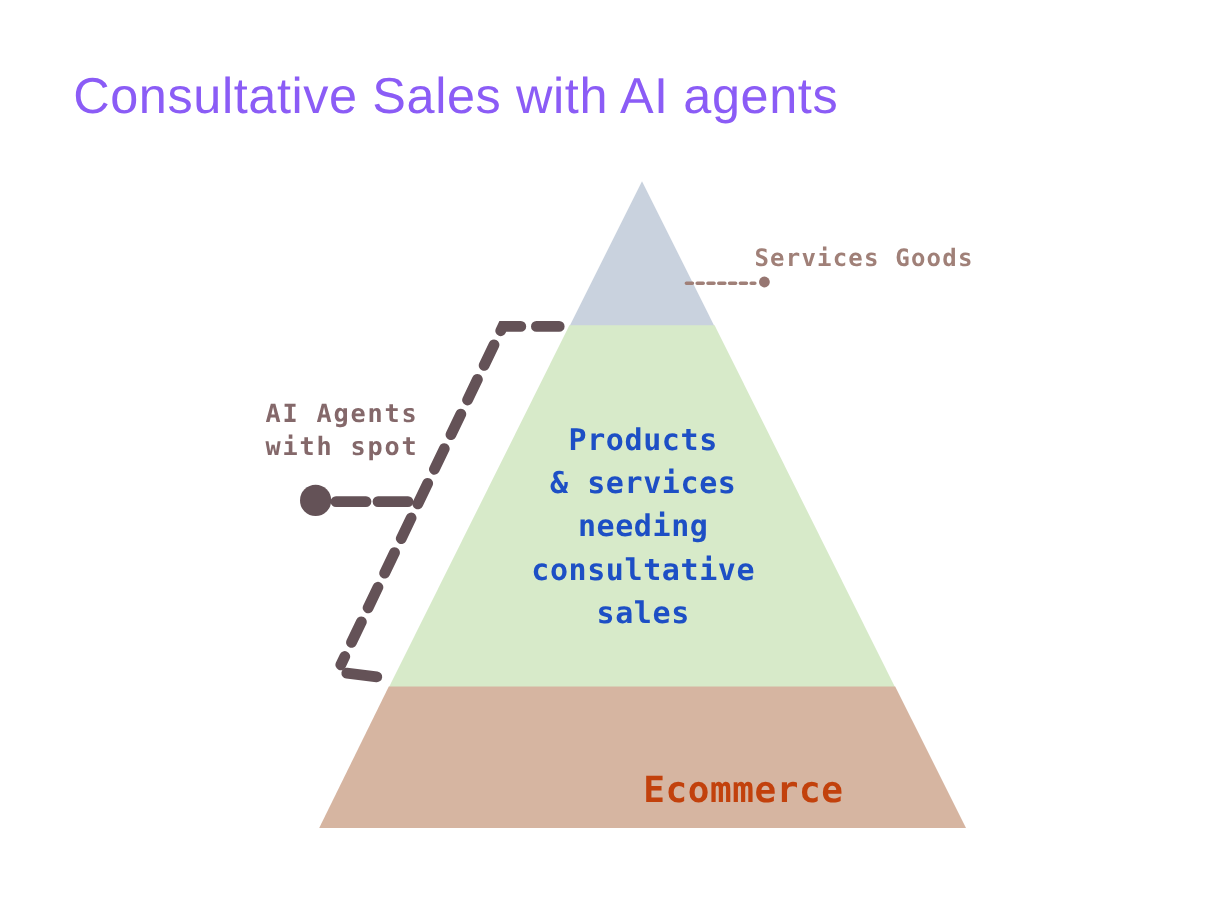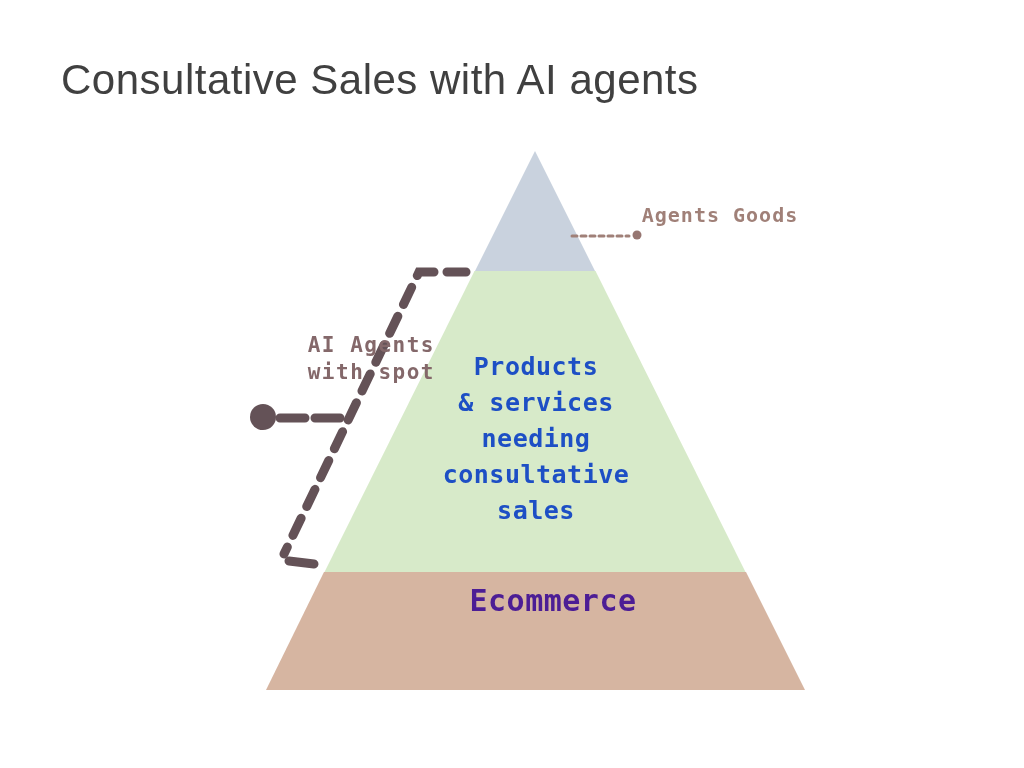--- a/index.html
+++ b/index.html
@@ -14,21 +14,21 @@
     width: 1024px; height: 768px;
     background: #ffffff;
   }
   .title {
     position: absolute;
     left: 61px; top: 55px;
     font-size: 42px;
     line-height: 50px;
     font-weight: 400;
     letter-spacing: 0.5px;
-    color: #404040;
+    color: #8b5cf6;
     white-space: nowrap;
   }
   .pyramid-svg {
     position: absolute;
     left: 0; top: 0;
   }
   .hand {
     font-family: "DejaVu Sans Mono", monospace;
     font-weight: bold;
     text-align: center;
@@ -38,33 +38,33 @@
     left: 570px; top: 201px; width: 300px;
     font-size: 20px; line-height: 28px;
     letter-spacing: 1px;
     color: #a08078;
   }
   .label-sweetspot {
     left: 135px; top: 332px; width: 300px;
     font-size: 21px; line-height: 27px;
     letter-spacing: 1.5px;
     color: #84686a;
-    text-align: right;
   }
   .label-consultative {
     left: 386px; top: 349px; width: 300px;
     font-size: 25px; line-height: 36px;
     letter-spacing: 0.5px;
     color: #1d4fc5;
   }
   .label-ecommerce {
-    left: 403px; top: 585px; width: 300px;
+    left: 403px; top: 643px; width: 300px;
     font-size: 30px; line-height: 32px;
     letter-spacing: 0.5px;
-    color: #4c1d95;
+    color: #c2410c;
+    text-align: right;
   }
 </style>
 </head>
 <body>
 
 <div class="canvas">
 
   <svg class="pyramid-svg" width="1024" height="768" viewBox="0 0 1024 768">
 
     <polygon points="535,151 474.5,272 595.5,272" fill="#c9d2de"></polygon>
@@ -79,21 +79,21 @@
     <circle cx="263" cy="417" r="13" fill="#645257"></circle>
     <path d="M280 418 L348 418" fill="none" stroke="#645257" stroke-width="9" stroke-linecap="round" stroke-dasharray="25 10"></path>
 
     <path d="M572 236 L629 236" fill="none" stroke="#a08078" stroke-width="3" stroke-linecap="round" stroke-dasharray="5 4"></path>
     <circle cx="637" cy="235" r="4.5" fill="#967671"></circle>
   </svg>
 
   <div class="title">Consultative Sales with AI agents</div>
 
   <div class="hand label-highend">
-    <div>Agents Goods</div>
+    <div>Services Goods</div>
   </div>
 
   <div class="hand label-sweetspot">
     <div>AI Agents</div>
     <div>with spot</div>
   </div>
 
   <div class="hand label-consultative">
     <div>Products</div>
     <div>&amp; services</div>

